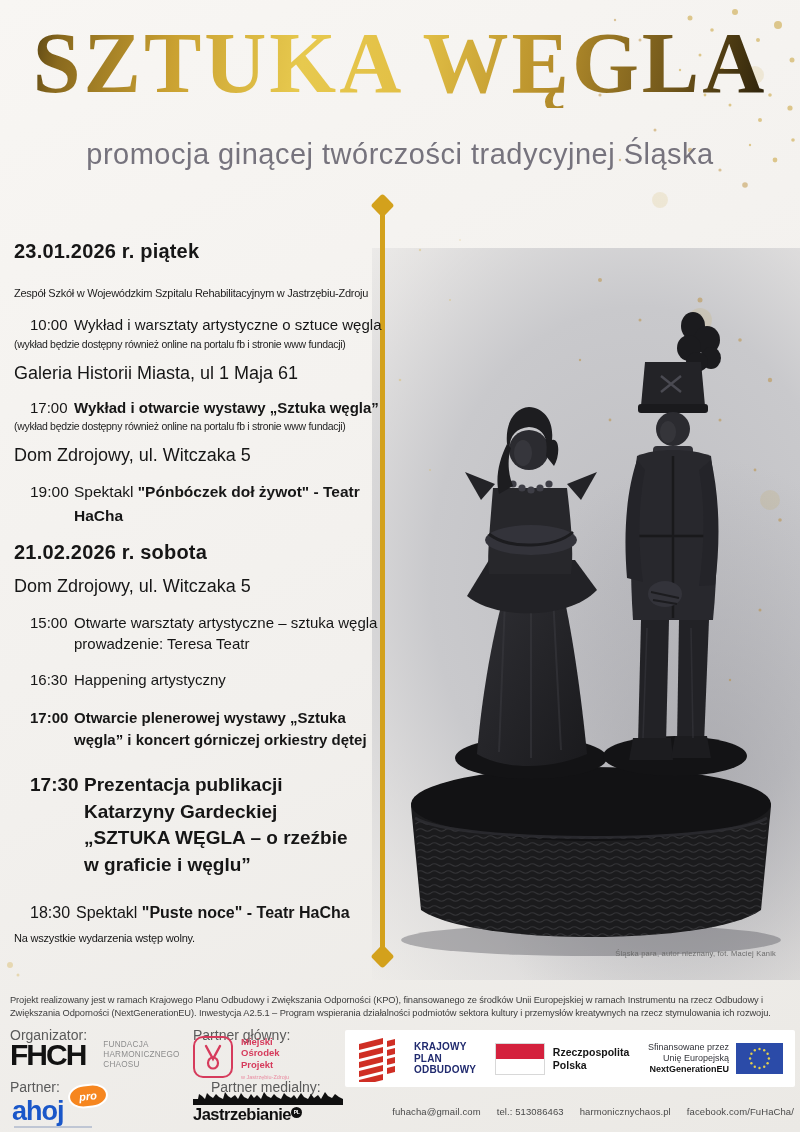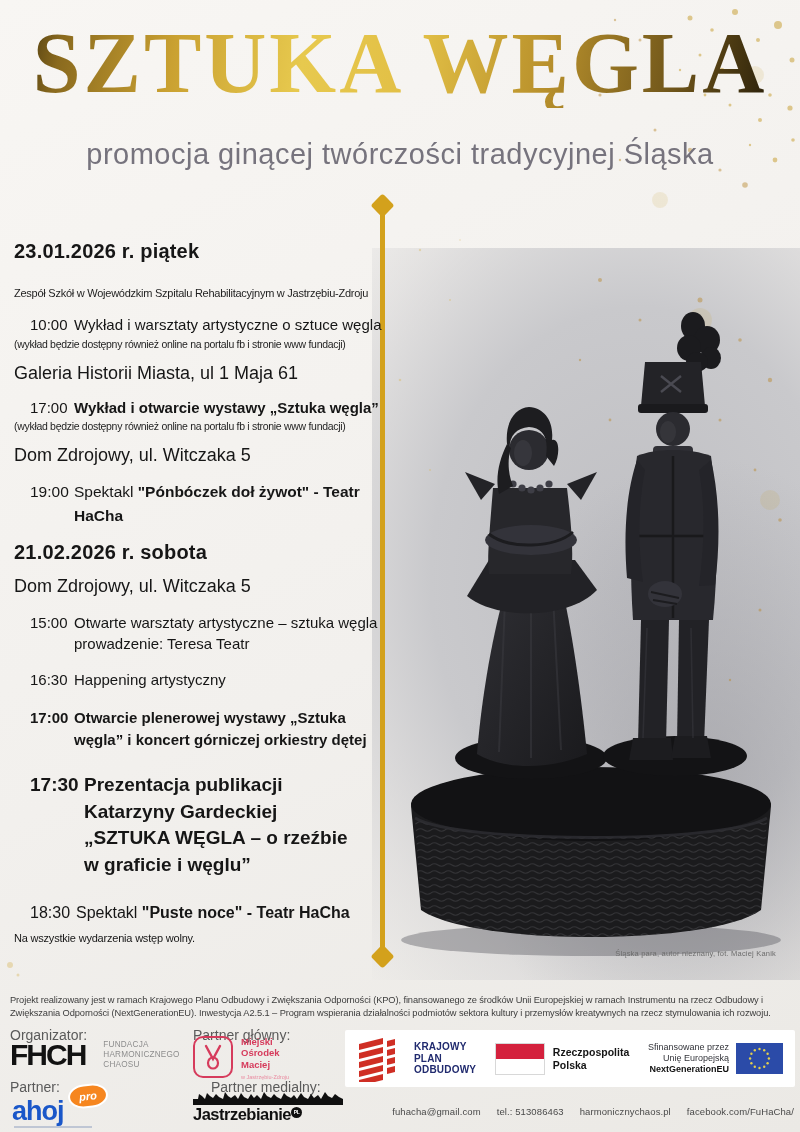--- a/index.html
+++ b/index.html
@@ -338,21 +338,21 @@
   <div class="mok">
     <span class="mark">
       <svg width="24" height="26" viewBox="0 0 24 26">
         <path d="M5,2 L12,15 L19,2" stroke="#d63b5c" stroke-width="2.4" fill="none" stroke-linecap="round"></path>
         <ellipse cx="12" cy="19" rx="5" ry="5.5" stroke="#d63b5c" stroke-width="2.2" fill="none"></ellipse>
       </svg>
     </span>
     <span class="txt">
       <span>Miejski</span><br>
       <span>Ośrodek</span><br>
-      <span>Maciej</span><br>
+      <span>Projekt</span><br>
       <span class="sub">w Jastrzębiu-Zdroju</span>
     </span>
   </div>
 
   <div class="jast">
     <svg class="crowd" width="150" height="15" viewBox="0 0 150 15">
       <path d="M0,15 L0,9 L5,9 L6,4 L9,6 L12,9 L14,3 L17,6 L20,8 L23,4 L26,7 L30,9 L32,2 L35,6 L38,8 L42,5 L45,9 L48,3 L51,7 L55,9 L58,4 L61,8 L64,5 L68,9 L71,2 L74,6 L78,8 L81,4 L84,7 L88,9 L91,3 L94,6 L98,8 L101,5 L104,9 L108,3 L111,7 L115,9 L118,4 L121,8 L125,5 L128,9 L132,2 L135,6 L139,8 L142,4 L146,7 L150,9 L150,15 Z" fill="#101010"></path>
     </svg>
     <span class="word"><span>Jastrzebianie</span><span class="pl">PL</span></span>
   </div>

